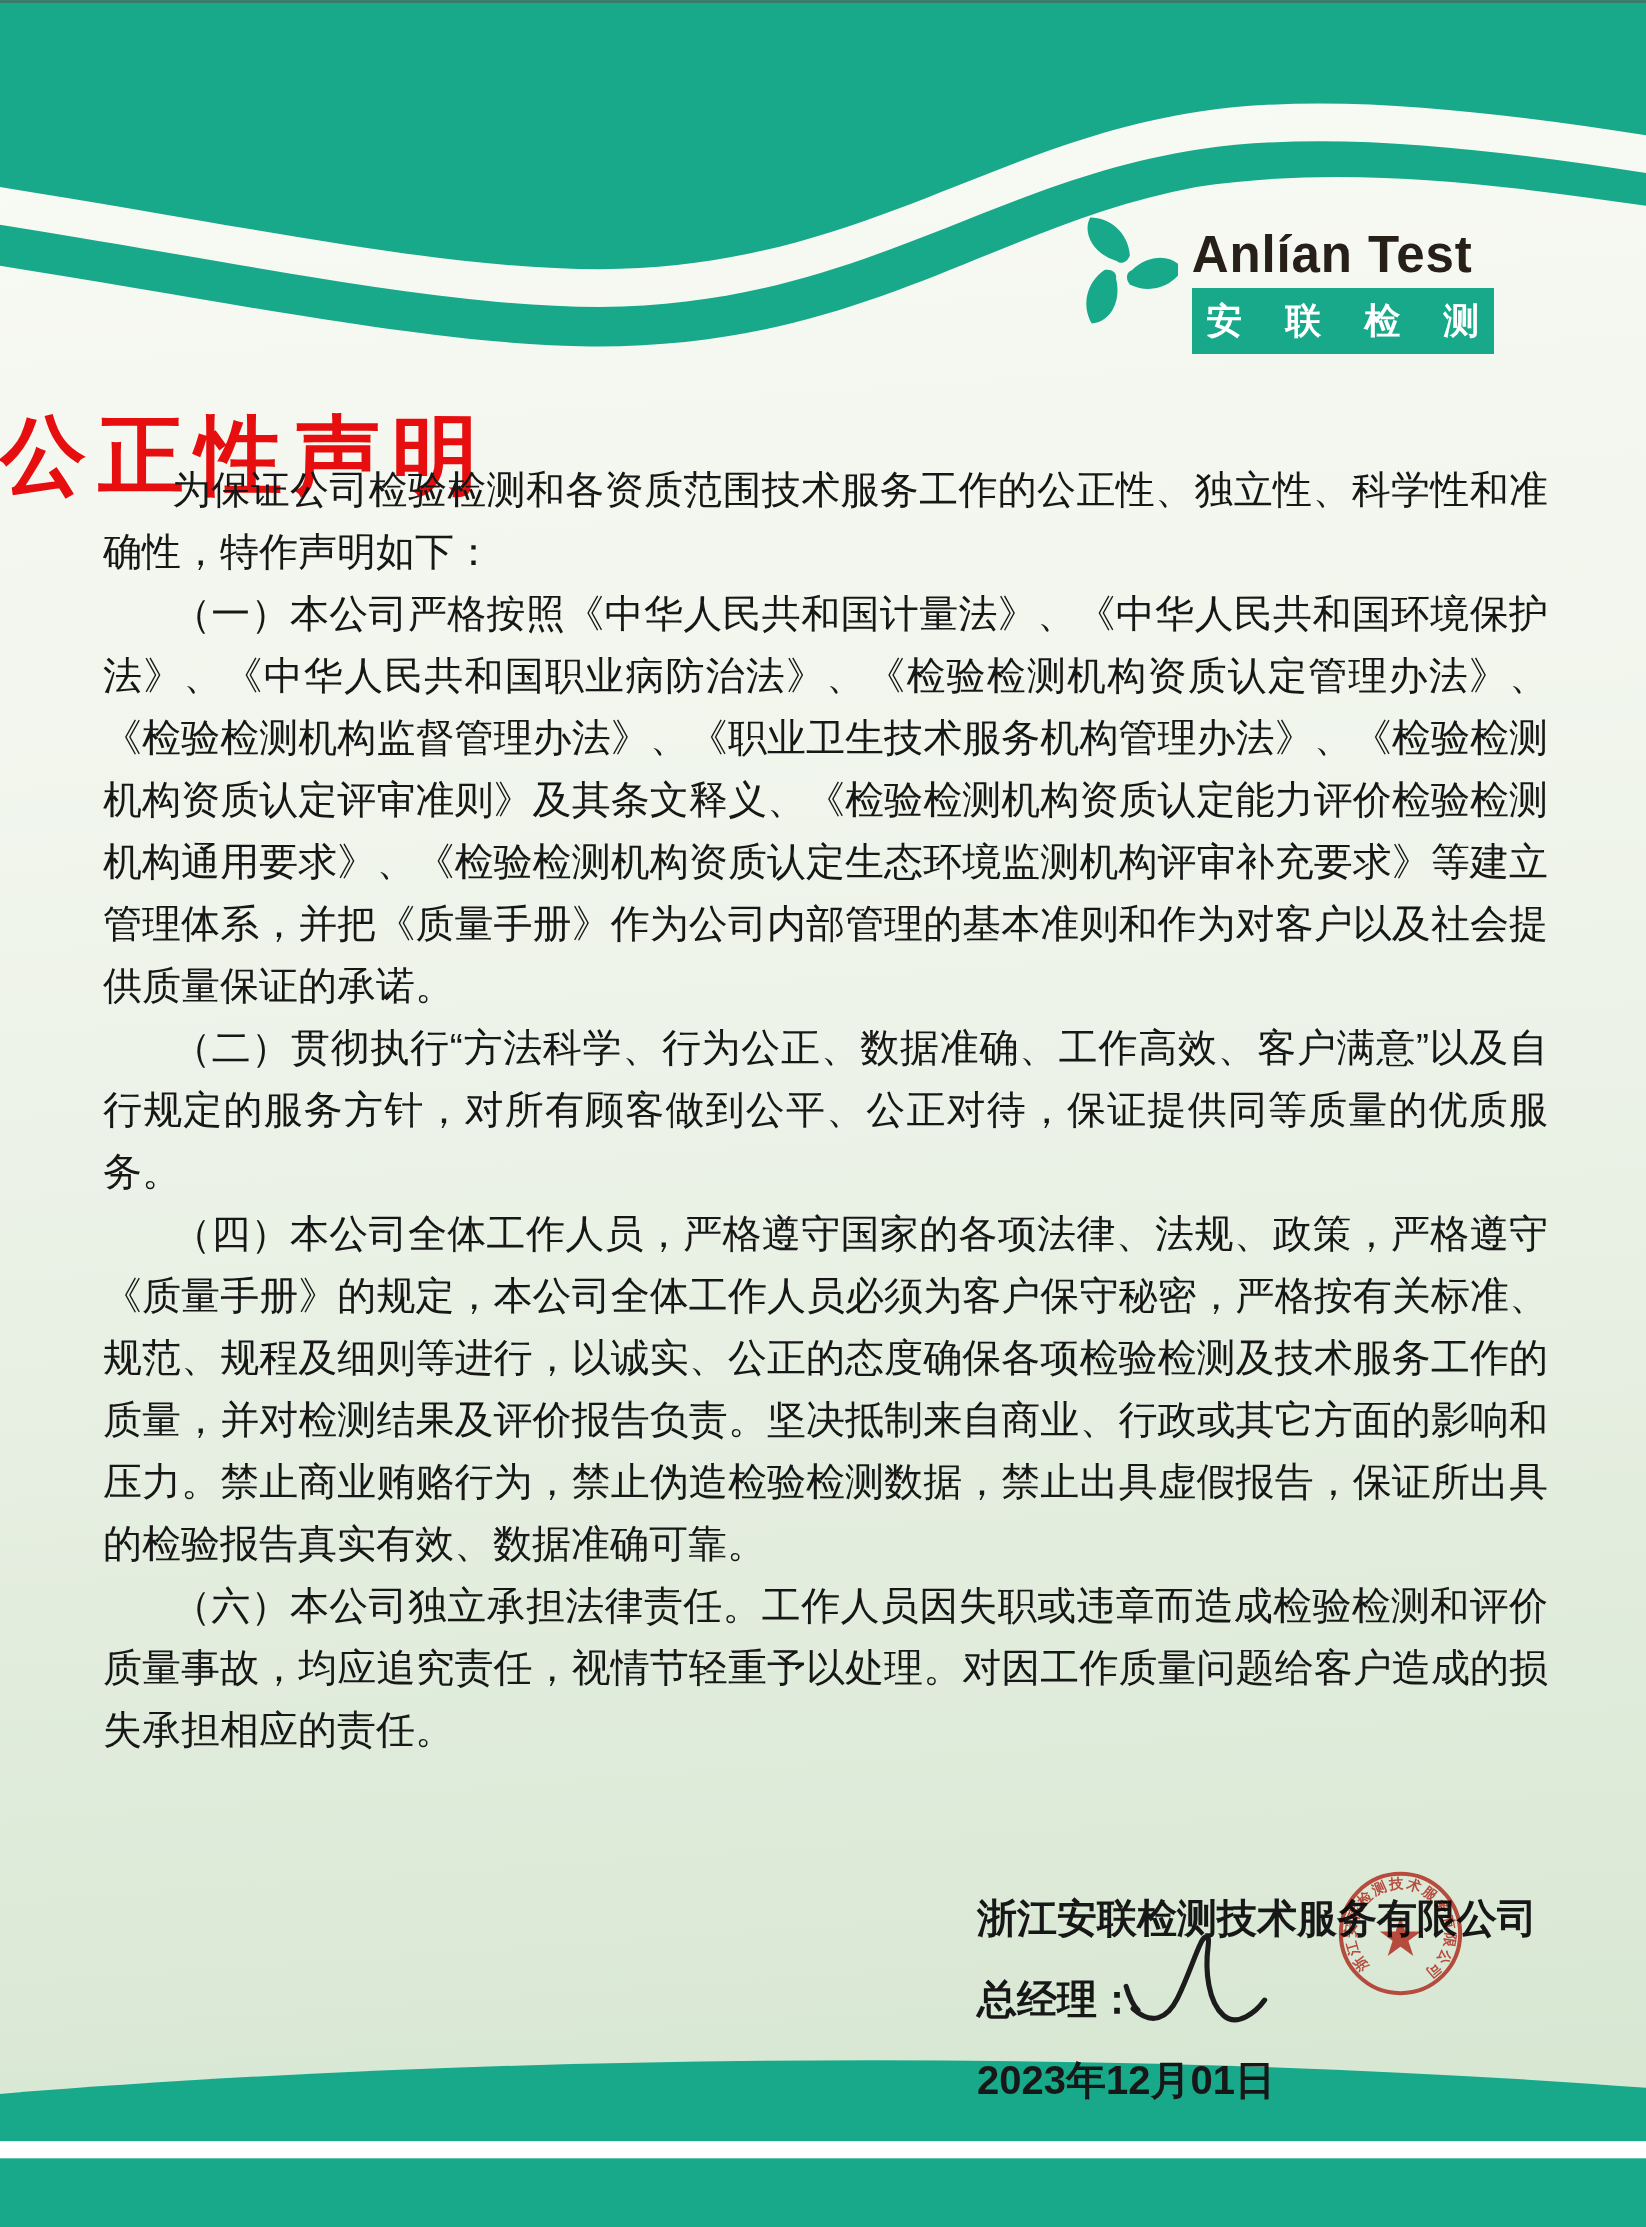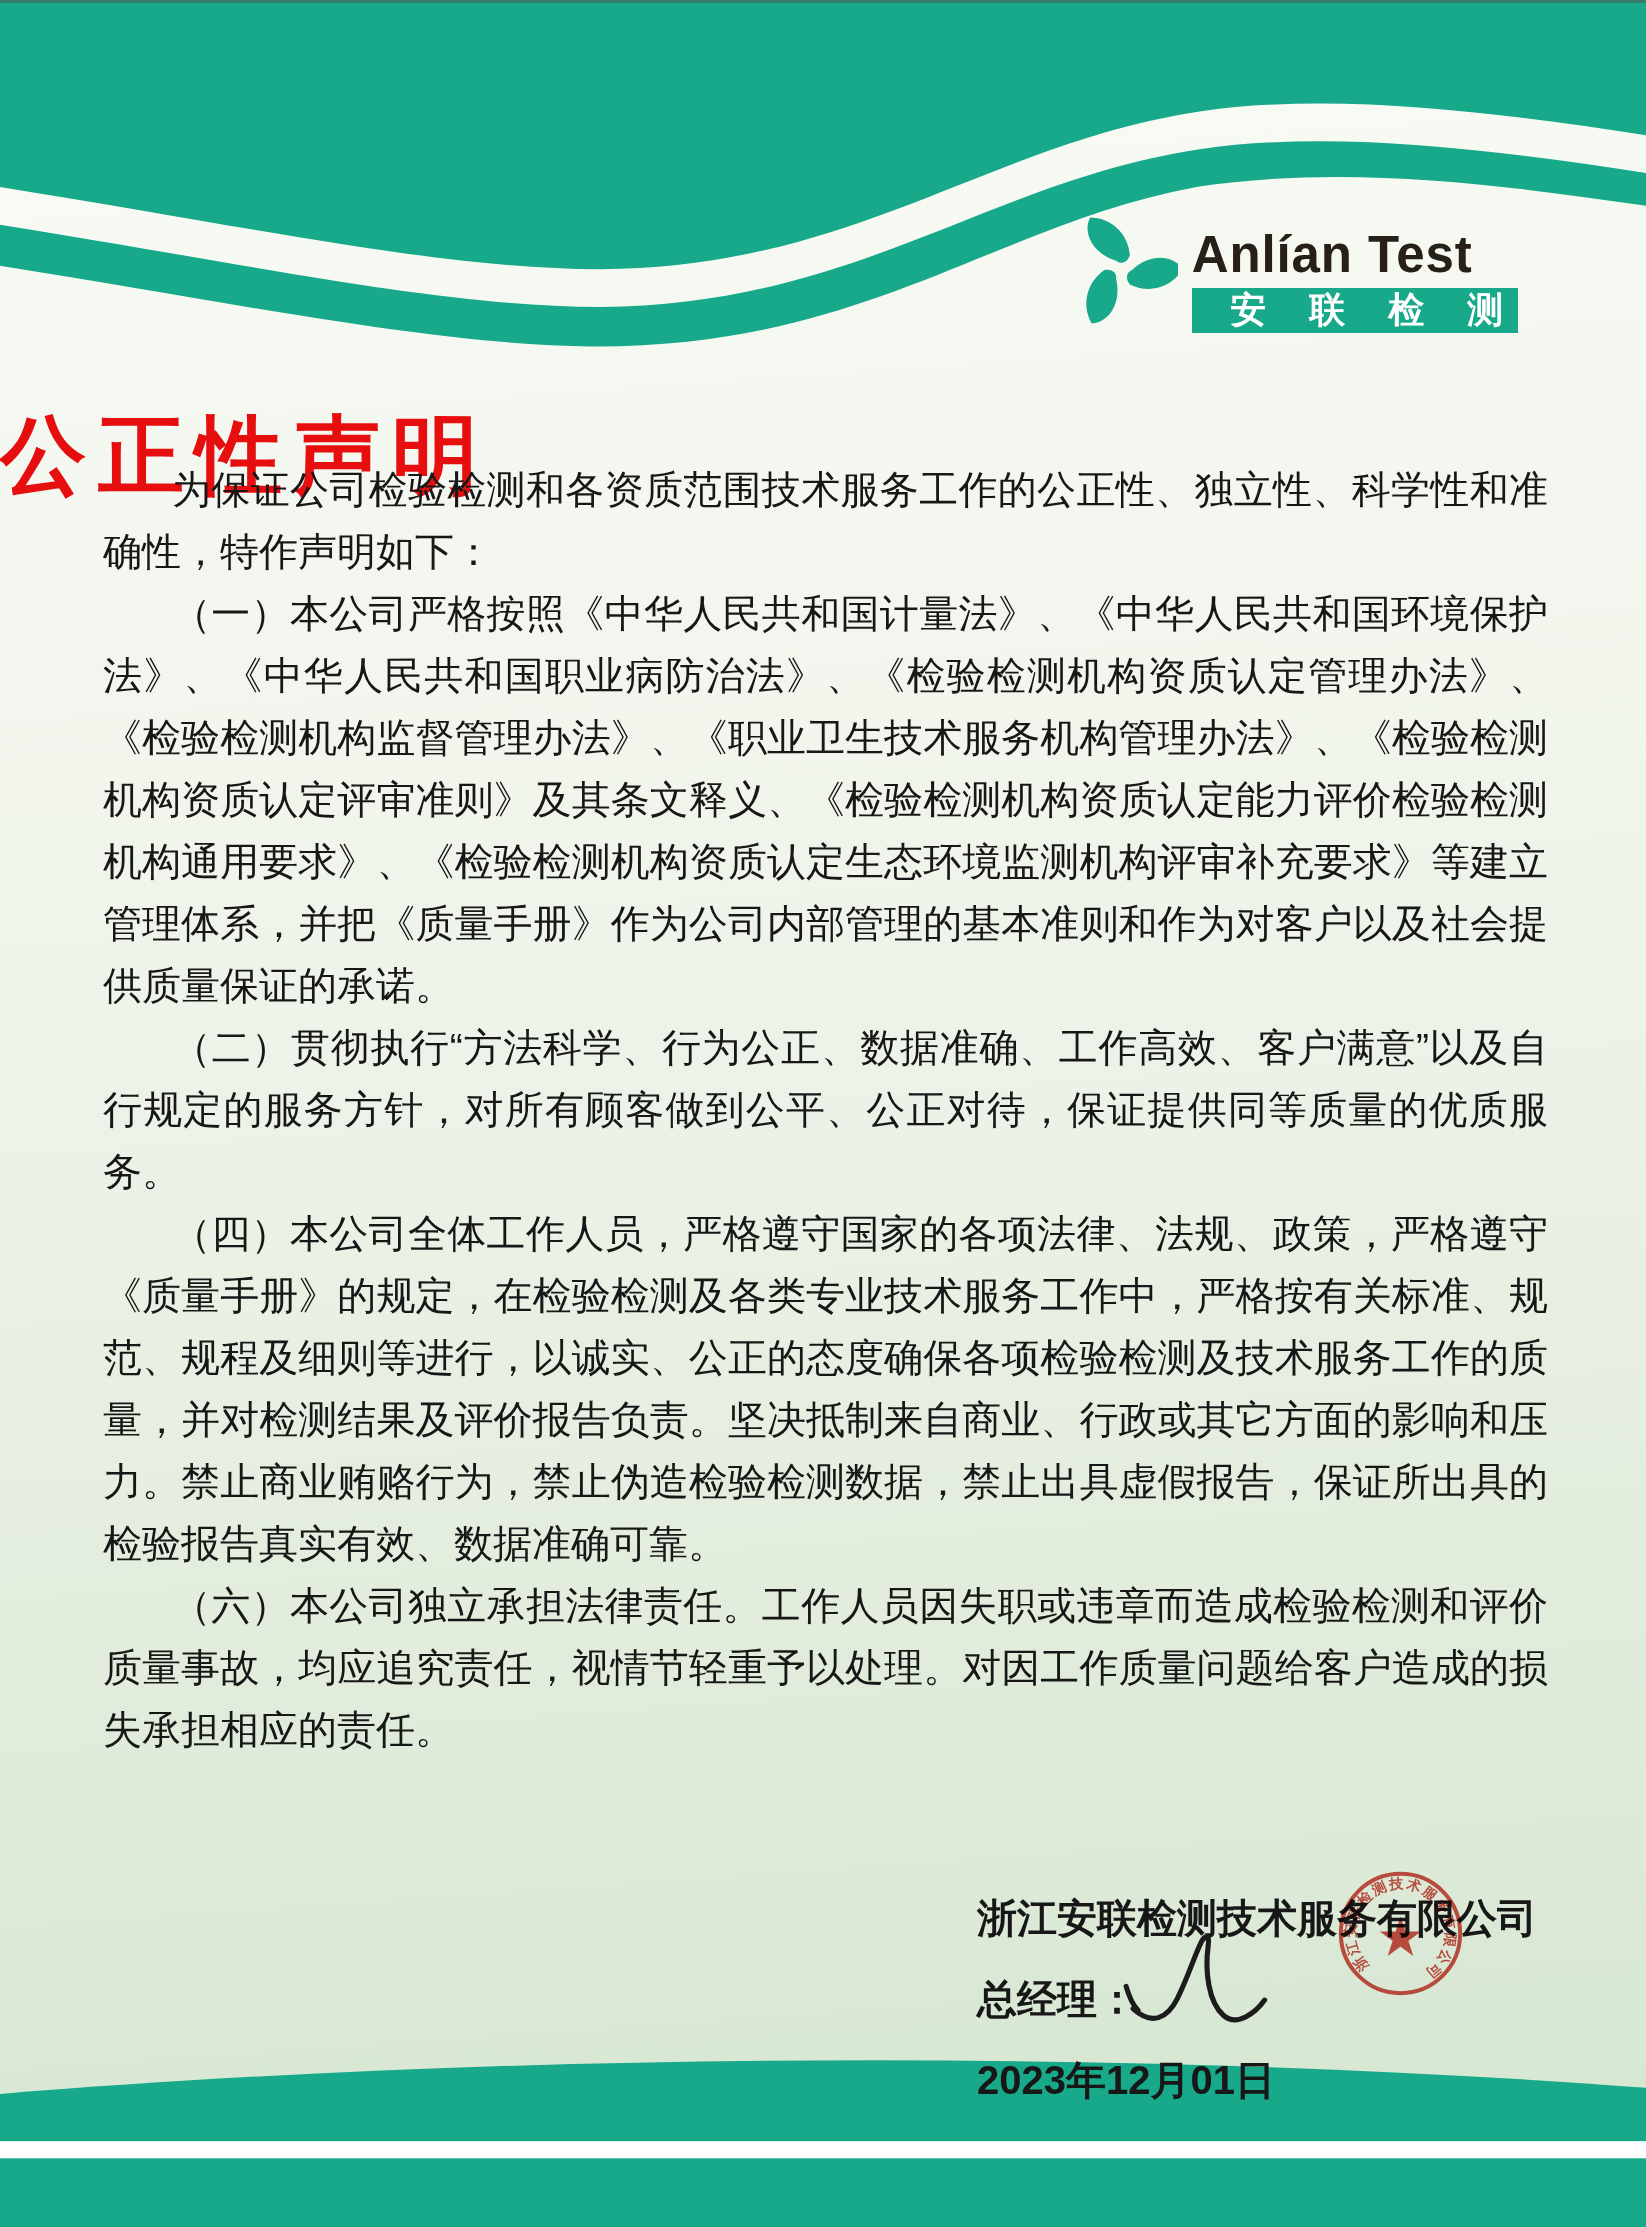--- a/index.html
+++ b/index.html
@@ -12,22 +12,22 @@
   .top-wave{position:absolute;top:0;left:0;width:1647px;height:403px;z-index:1;}
   .top-wave svg,.bottom-wave svg{display:block;width:100%;height:100%;}
   .bottom-wave{position:absolute;left:0;bottom:0;width:1647px;height:182px;z-index:1;}
 
   
   .logo{position:absolute;top:197px;left:1065px;display:flex;align-items:flex-start;z-index:3;}
   .logo-mark{width:113px;height:146px;flex:0 0 auto;}
   .logo-right{margin-left:13.7px;}
   .logo-en{font-size:51px;line-height:1.1;font-weight:800;color:#262019;letter-spacing:0.9px;margin-top:30px;}
   .logo-band{
-    margin-top:5.1px;background:#17a98a;color:#ffffff;width:302px;height:45px;
-    display:flex;align-items:center;justify-content:center;font-size:36px;font-weight:700;padding-left:24px;
+    margin-top:5.1px;background:#17a98a;color:#ffffff;width:302px;height:66px;
+    display:flex;align-items:center;justify-content:center;font-size:36px;font-weight:700;
   }
   .logo-band span{letter-spacing:43px;margin-right:-43px;}
 
   
   .title{
     position:absolute;top:346px;left:0;width:100%;text-align:left;z-index:2;
     font-size:86px;font-weight:700;color:#e60e0f;letter-spacing:12px;line-height:1.2;
   }
 
   
@@ -82,21 +82,21 @@
       </div>
     </div>
   </div>
 
   <h1 class="title">公正性声明</h1>
 
   <div class="body-text">
     <p class="para">为保证公司检验检测和各资质范围技术服务工作的公正性、独立性、科学性和准确性，特作声明如下：</p>
     <p class="para">（一）本公司严格按照《中华人民共和国计量法》、《中华人民共和国环境保护法》、《中华人民共和国职业病防治法》、《检验检测机构资质认定管理办法》、《检验检测机构监督管理办法》、《职业卫生技术服务机构管理办法》、《检验检测机构资质认定评审准则》及其条文释义、《检验检测机构资质认定能力评价检验检测机构通用要求》、《检验检测机构资质认定生态环境监测机构评审补充要求》等建立管理体系，并把《质量手册》作为公司内部管理的基本准则和作为对客户以及社会提供质量保证的承诺。</p>
     <p class="para">（二）贯彻执行“方法科学、行为公正、数据准确、工作高效、客户满意”以及自行规定的服务方针，对所有顾客做到公平、公正对待，保证提供同等质量的优质服务。</p>
-    <p class="para">（四）本公司全体工作人员，严格遵守国家的各项法律、法规、政策，严格遵守《质量手册》的规定，在检验检测及各类专业技术服务工作中，严格按有关标准、规范、规程及细则等进行，以诚实、公正的态度确保各项检验检测及技术服务工作的质量，并对检测结果及评价报告负责。坚决抵制来自商业、行政或其它方面的影响和压力。禁止商业贿赂行为，禁止伪造检验检测数据，禁止出具虚假报告，保证所出具的检验报告真实有效、数据准确可靠。</p>
+    <p class="para">（四）本公司全体工作人员，严格遵守国家的各项法律、法规、政策，严格遵守《质量手册》的规定，本公司全体工作人员必须为客户保守秘密，严格按有关标准、规范、规程及细则等进行，以诚实、公正的态度确保各项检验检测及技术服务工作的质量，并对检测结果及评价报告负责。坚决抵制来自商业、行政或其它方面的影响和压力。禁止商业贿赂行为，禁止伪造检验检测数据，禁止出具虚假报告，保证所出具的检验报告真实有效、数据准确可靠。</p>
     <p class="para">（六）本公司独立承担法律责任。工作人员因失职或违章而造成检验检测和评价质量事故，均应追究责任，视情节轻重予以处理。对因工作质量问题给客户造成的损失承担相应的责任。</p>
   </div>
 
   <div class="sig">
     <div class="line">浙江安联检测技术服务有限公司</div>
     <div class="line">总经理：</div>
     <div class="line">2023年12月01日</div>
     <svg class="autograph" viewBox="0 0 200 140">
       <g fill="none" stroke="#1c1c1c" stroke-width="6" stroke-linecap="round">
         <path d="M6,74 C10,88 14,96 20,102"></path>

